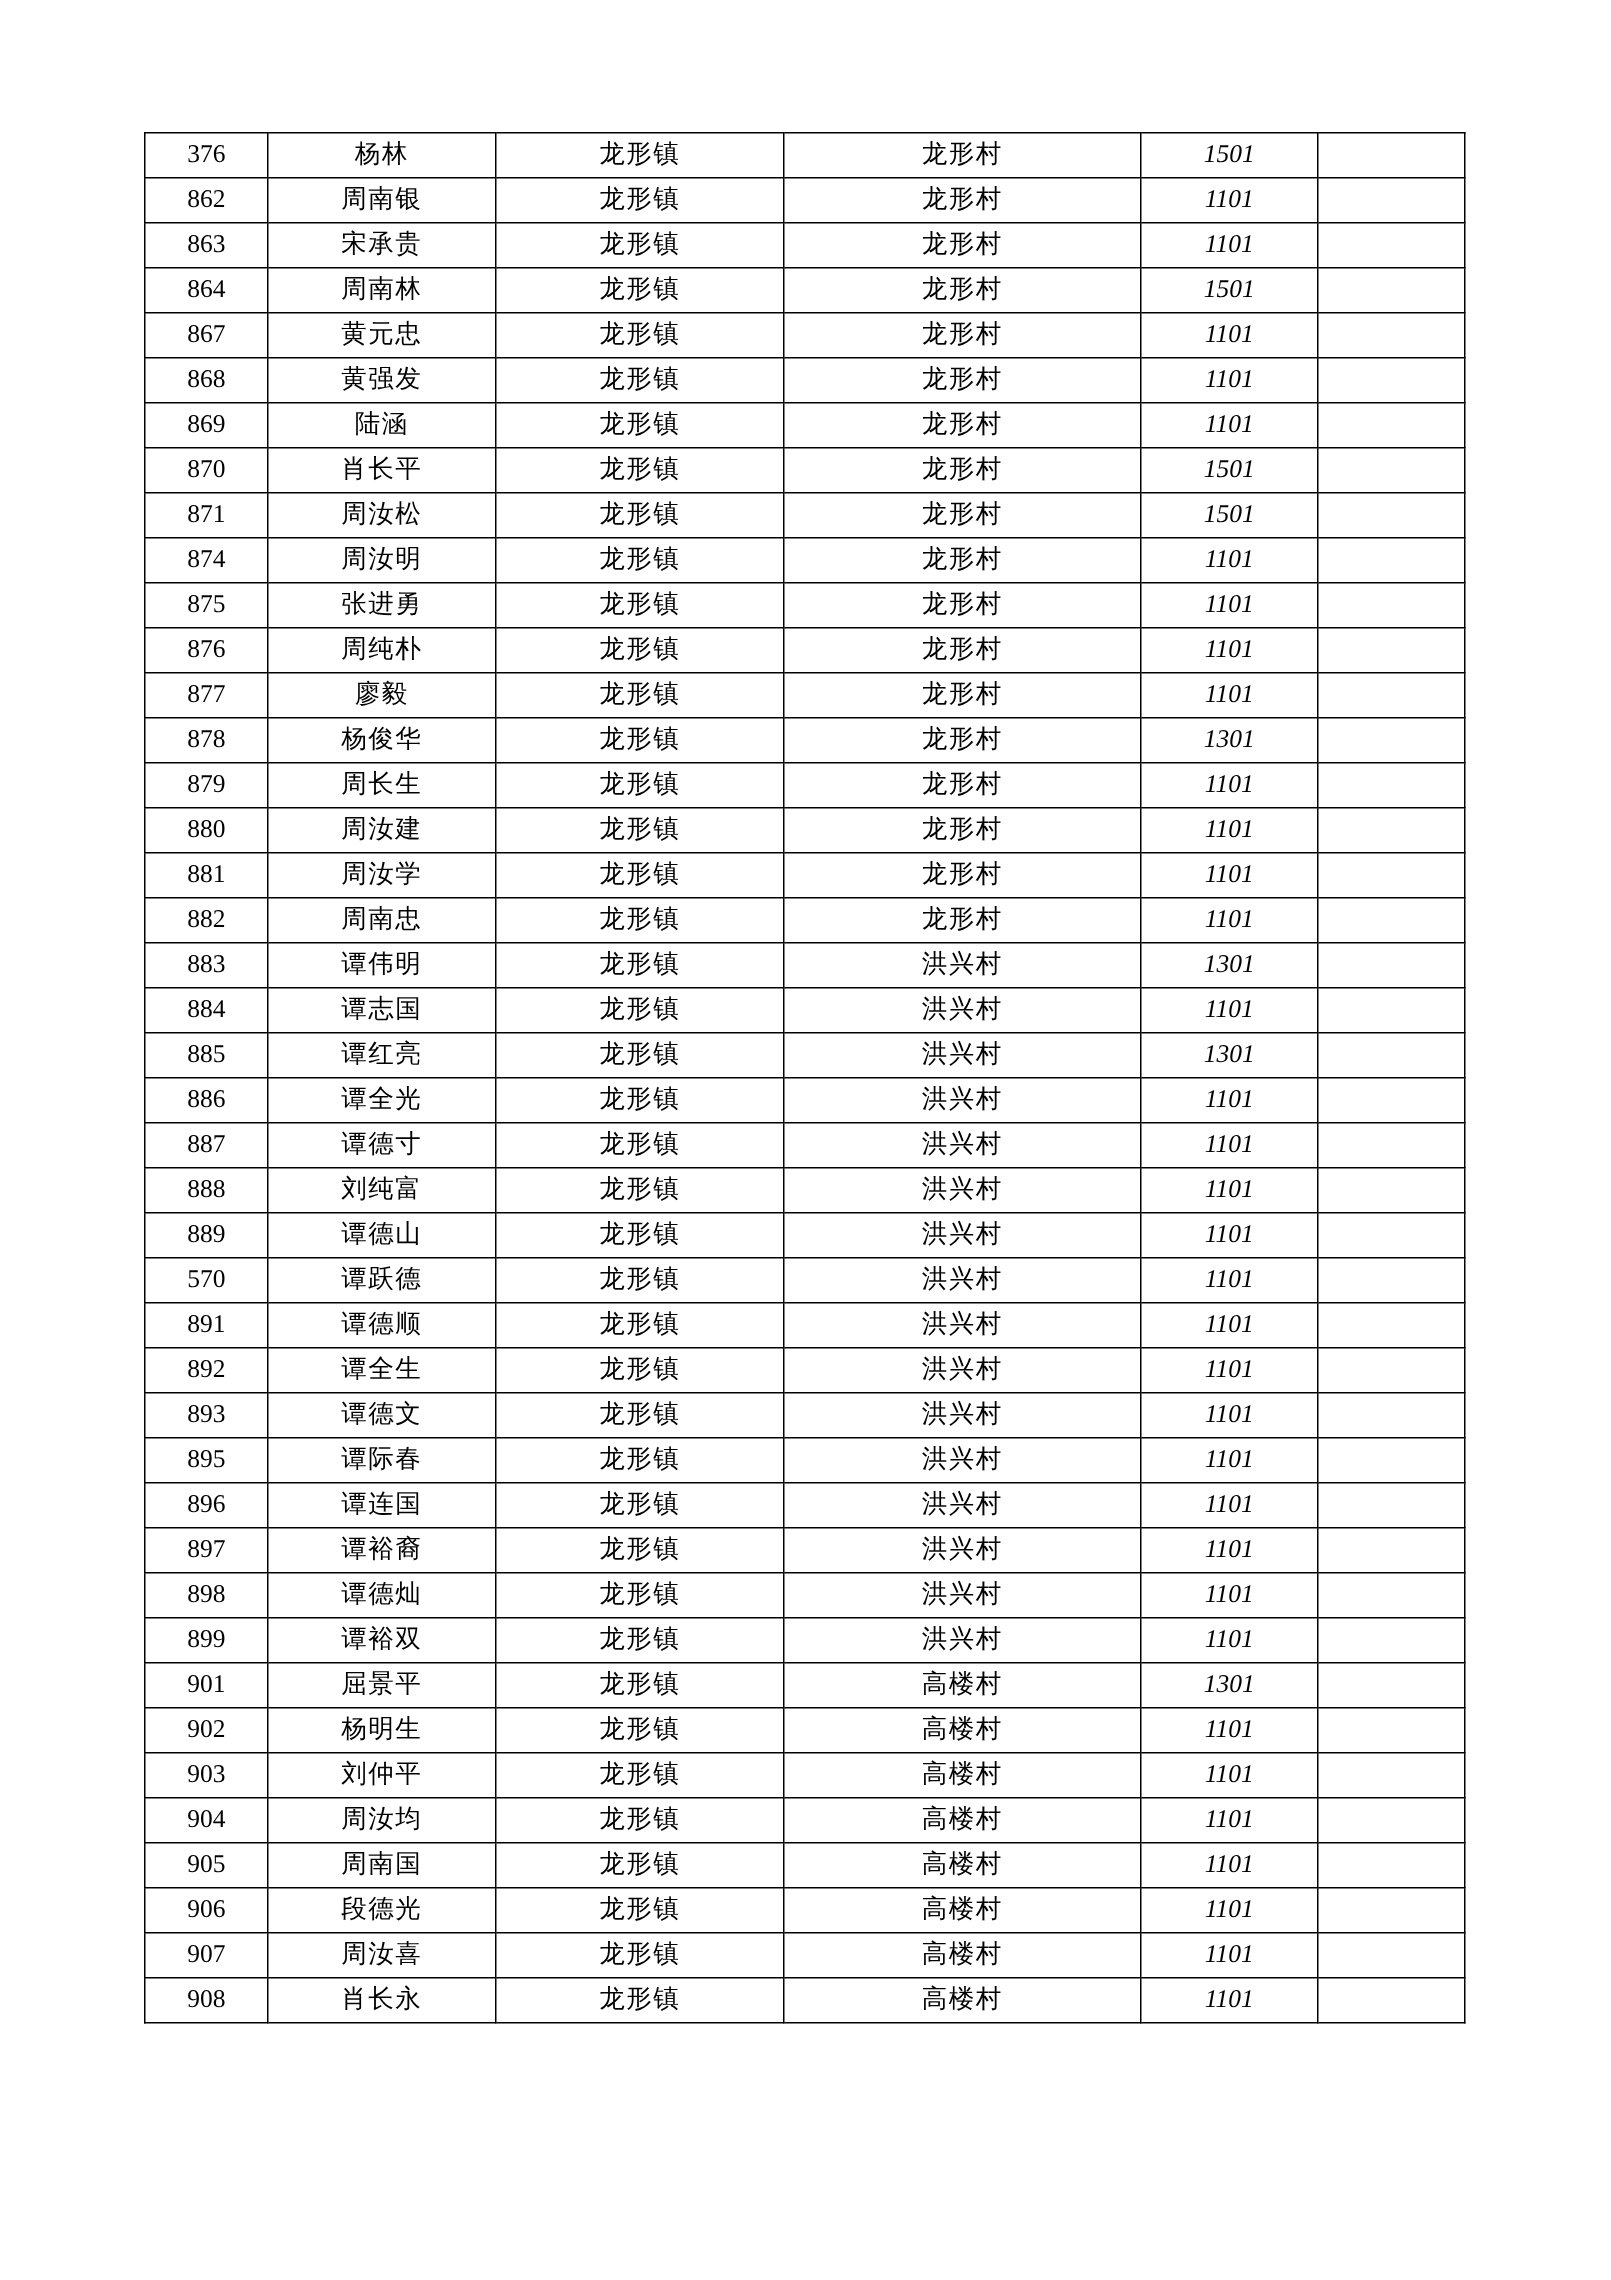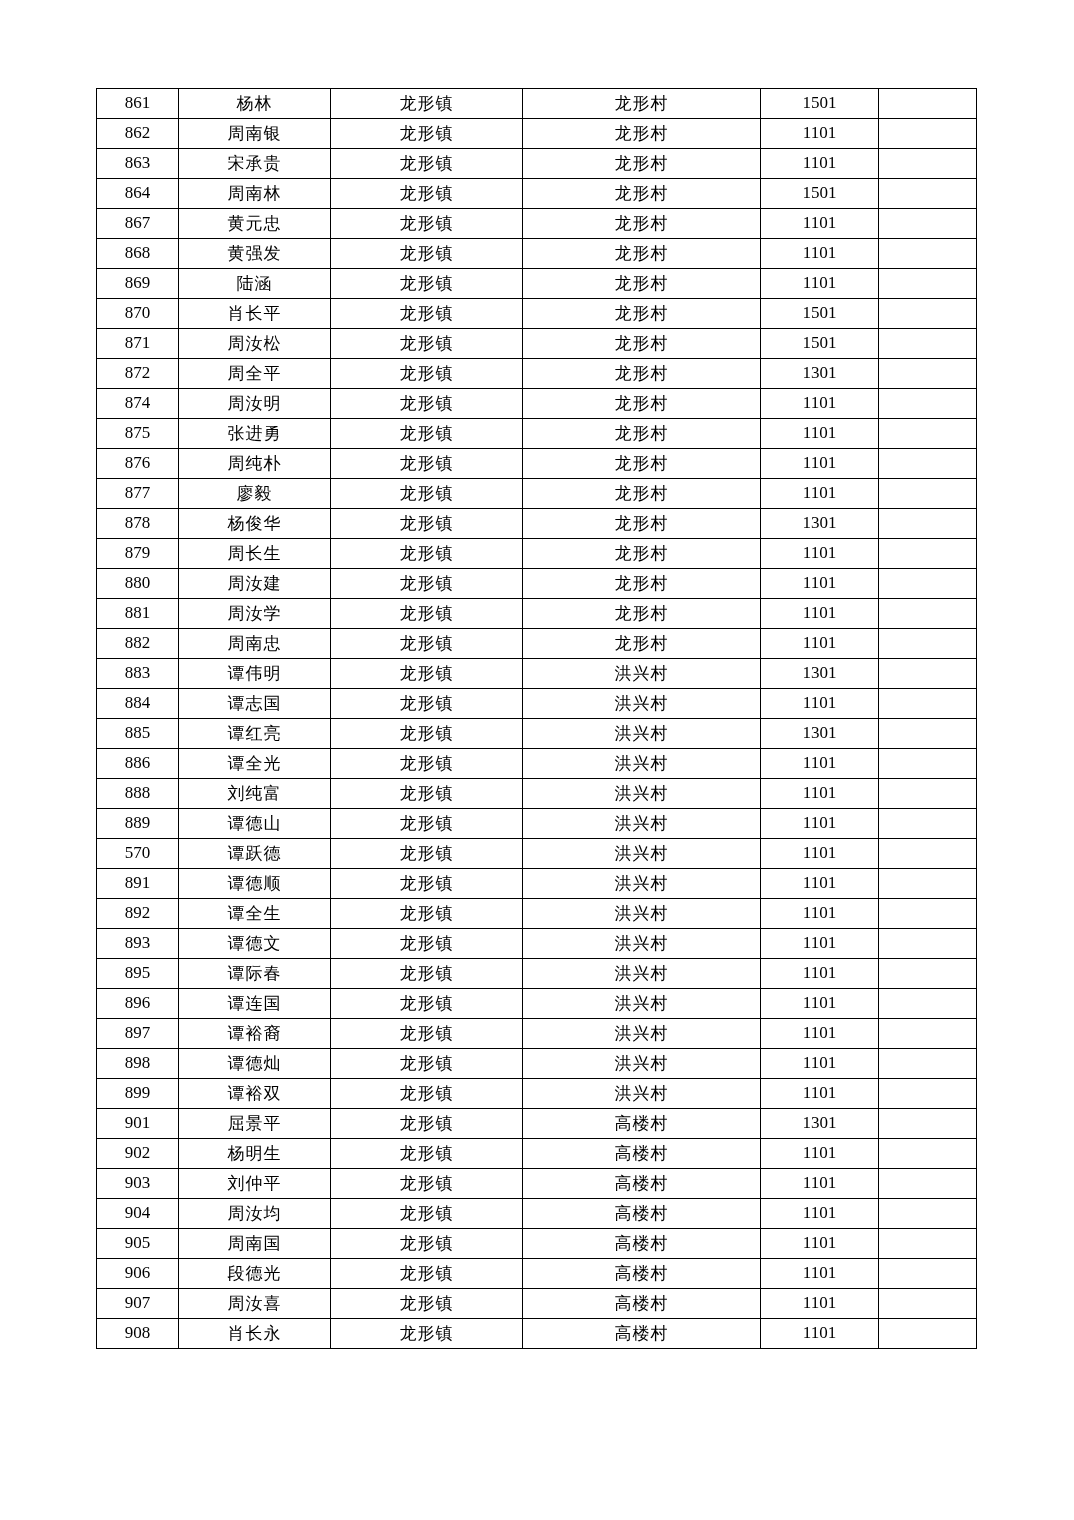--- a/index.html
+++ b/index.html
@@ -52,40 +52,41 @@
     font-size: 18px;
   }
   td.name, td.town, td.village {
     font-family: "DejaVu Sans", "Liberation Sans", sans-serif;
     font-size: 16px;
     letter-spacing: 1px;
   }
   td.code {
     font-family: "Liberation Serif", "DejaVu Serif", serif;
     font-size: 18px;
+    font-style: italic;
   }
   td.blank { }
 </style>
 </head>
 <body>
 
 <div class="page">
   <div class="table-wrap">
     <table class="roster">
       <colgroup>
         <col class="c-idx">
         <col class="c-name">
         <col class="c-town">
         <col class="c-village">
         <col class="c-code">
         <col class="c-blank">
       </colgroup>
       <tbody>
           <tr>
-            <td class="idx">861</td>
+            <td class="idx">376</td>
             <td class="name">杨林</td>
             <td class="town">龙形镇</td>
             <td class="village">龙形村</td>
             <td class="code">1501</td>
             <td class="blank"></td>
           </tr>
           <tr>
             <td class="idx">862</td>
             <td class="name">周南银</td>
             <td class="town">龙形镇</td>
@@ -143,28 +144,20 @@
           </tr>
           <tr>
             <td class="idx">871</td>
             <td class="name">周汝松</td>
             <td class="town">龙形镇</td>
             <td class="village">龙形村</td>
             <td class="code">1501</td>
             <td class="blank"></td>
           </tr>
           <tr>
-            <td class="idx">872</td>
-            <td class="name">周全平</td>
-            <td class="town">龙形镇</td>
-            <td class="village">龙形村</td>
-            <td class="code">1301</td>
-            <td class="blank"></td>
-          </tr>
-          <tr>
             <td class="idx">874</td>
             <td class="name">周汝明</td>
             <td class="town">龙形镇</td>
             <td class="village">龙形村</td>
             <td class="code">1101</td>
             <td class="blank"></td>
           </tr>
           <tr>
             <td class="idx">875</td>
             <td class="name">张进勇</td>
@@ -249,20 +242,28 @@
             <td class="idx">885</td>
             <td class="name">谭红亮</td>
             <td class="town">龙形镇</td>
             <td class="village">洪兴村</td>
             <td class="code">1301</td>
             <td class="blank"></td>
           </tr>
           <tr>
             <td class="idx">886</td>
             <td class="name">谭全光</td>
+            <td class="town">龙形镇</td>
+            <td class="village">洪兴村</td>
+            <td class="code">1101</td>
+            <td class="blank"></td>
+          </tr>
+          <tr>
+            <td class="idx">887</td>
+            <td class="name">谭德寸</td>
             <td class="town">龙形镇</td>
             <td class="village">洪兴村</td>
             <td class="code">1101</td>
             <td class="blank"></td>
           </tr>
           <tr>
             <td class="idx">888</td>
             <td class="name">刘纯富</td>
             <td class="town">龙形镇</td>
             <td class="village">洪兴村</td>

